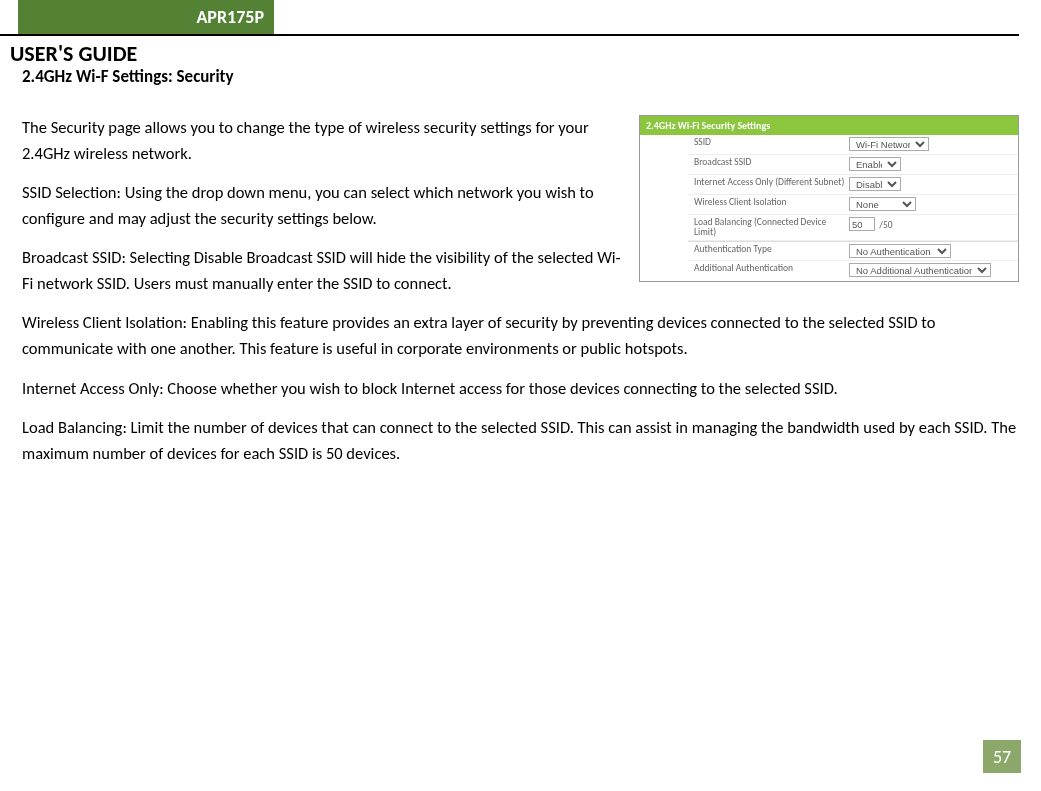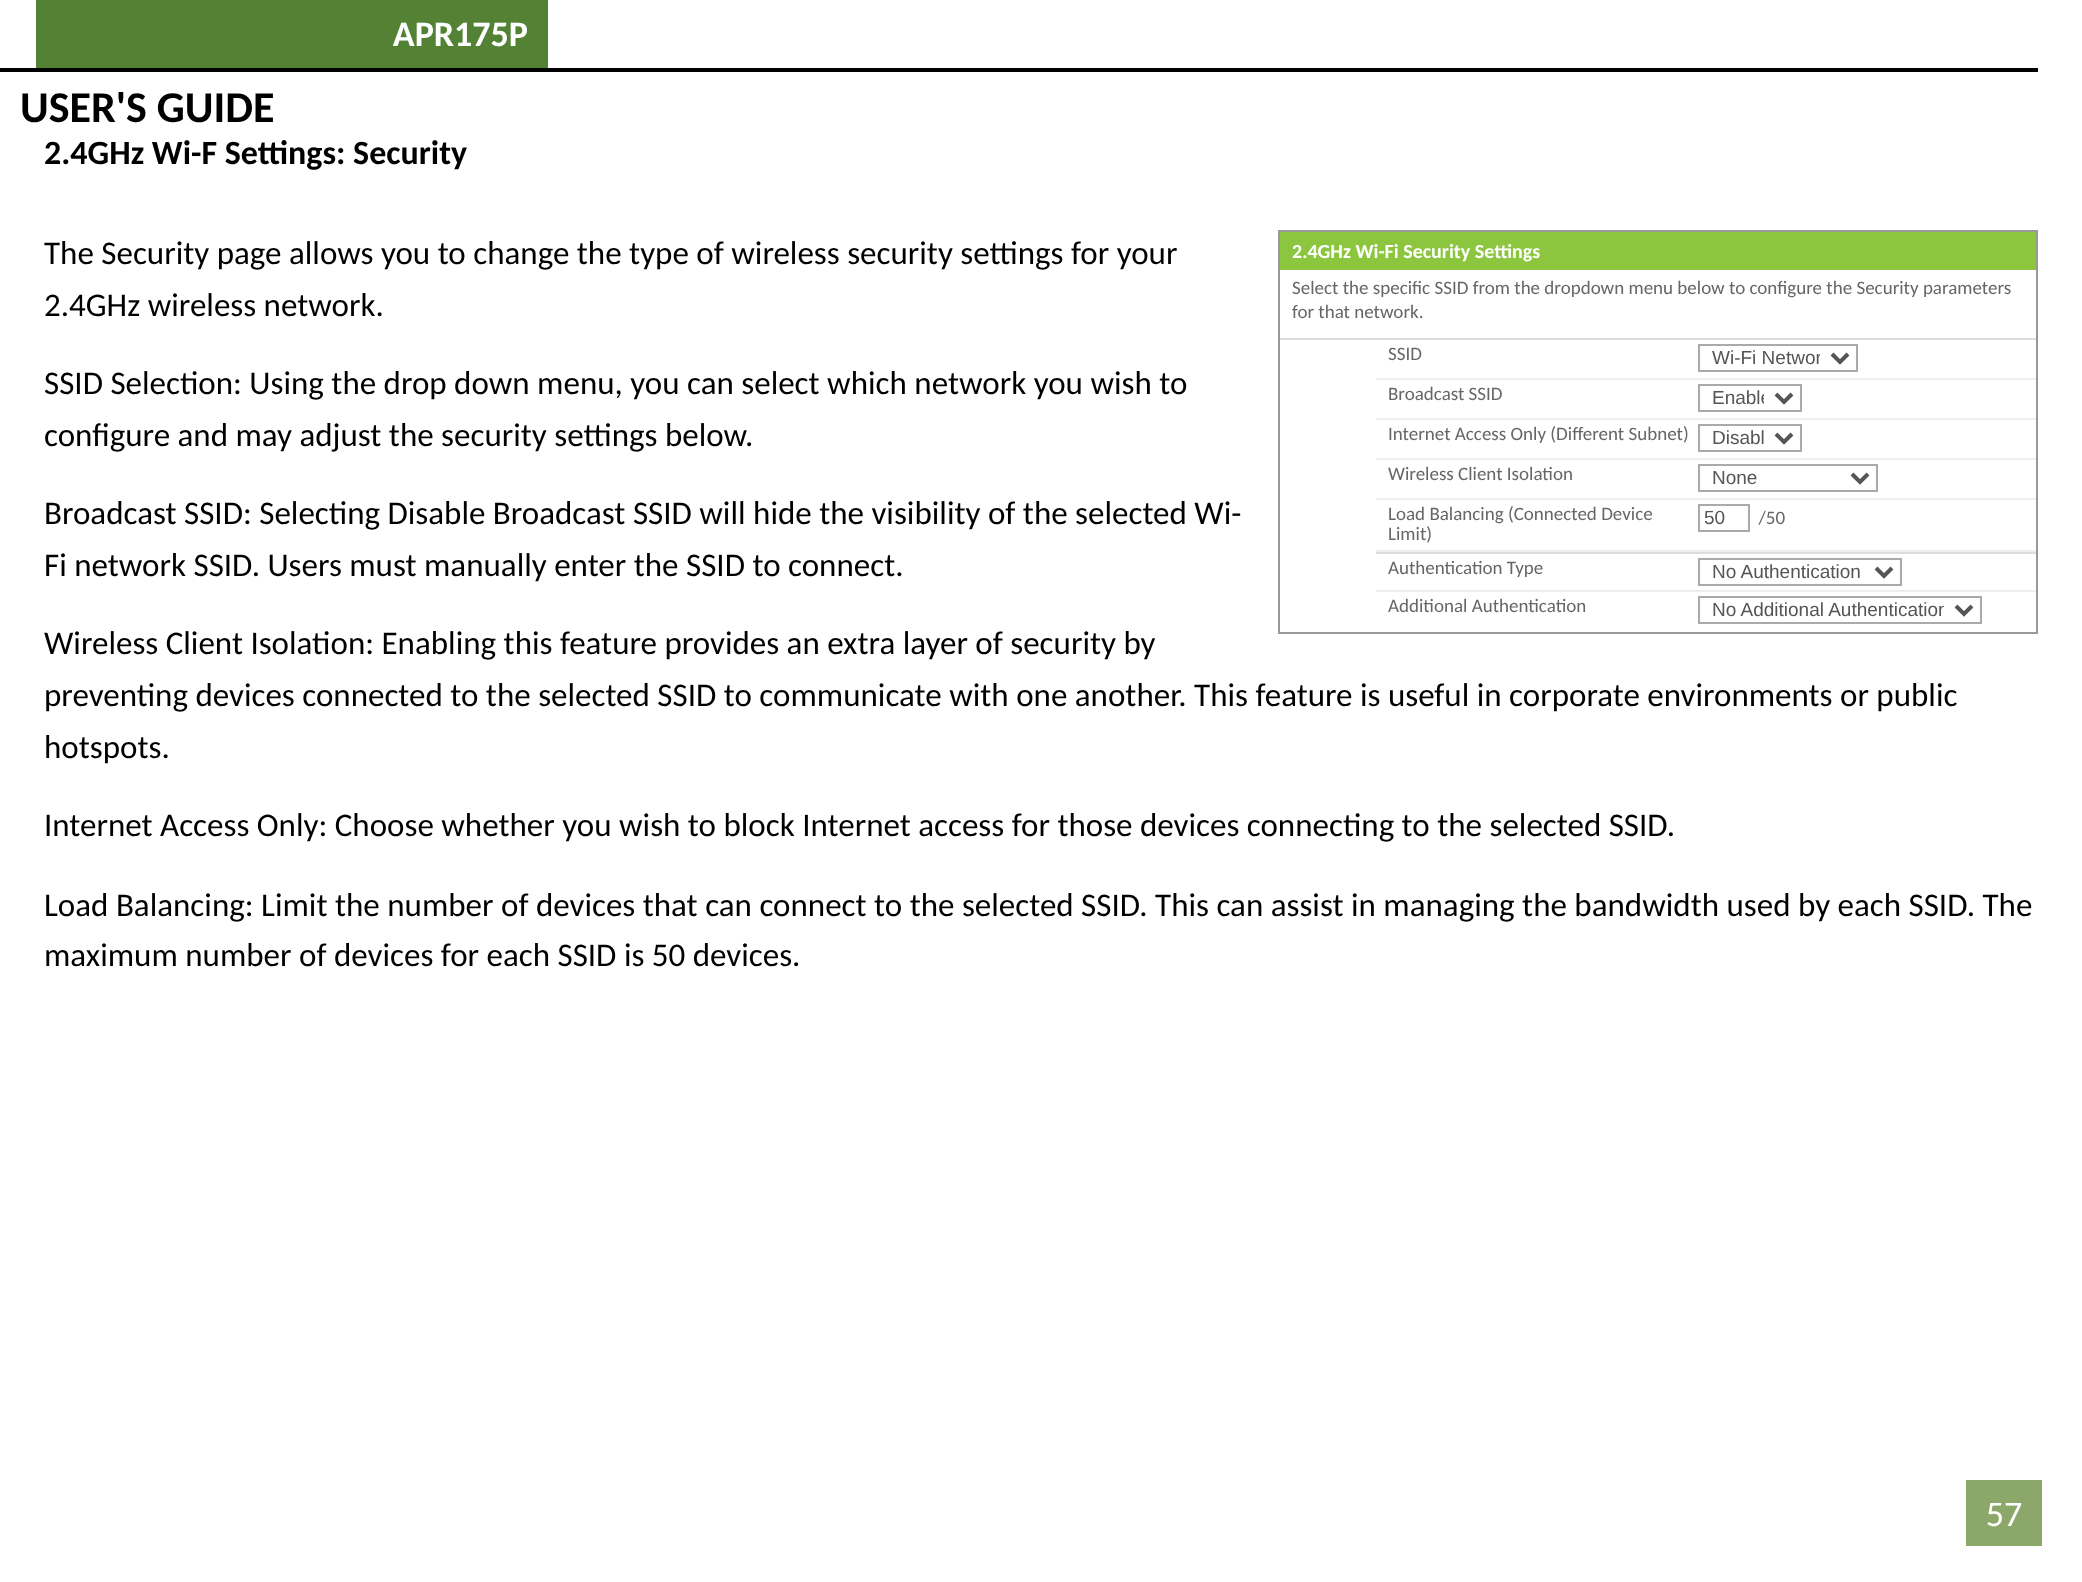--- a/index.html
+++ b/index.html
@@ -90,21 +90,21 @@
       border: 1px solid #aaa;
       background: #fff;
       padding: 0 2px;
       height: 14px;
       color: #555;
     }
     .fb-ctrl .limit-input { width: 26px; }
     .fb-ctrl .limit-suffix { font-size: 9.5px; margin-left: 2px; }
     .fb-ctrl select.w1 { width: 80px; }
     .fb-ctrl select.w2 { width: 52px; }
-    .fb-ctrl select.w3 { width: 90px; }
+    .fb-ctrl select.w3 { width: 67px; }
     .fb-ctrl select.w4 { width: 102px; }
     .fb-ctrl select.w5 { width: 142px; }
     .page-num {
       position: absolute;
       right: 20px;
       bottom: 18px;
       width: 38px;
       height: 33px;
       background: #8ba86a;
       color: #fff;
@@ -122,21 +122,20 @@
   <div class="header-title">USER'S GUIDE</div>
 </div>
 
 <div class="content">
   <div class="section-title">2.4GHz Wi-F Settings: Security</div>
 
   <div class="body-wrap">
 
     <div class="float-box">
       <div class="fb-header">2.4GHz Wi-Fi Security Settings</div>
-      <div class="fb-hint">Select the specific SSID from the dropdown menu below to configure the Security parameters for that network.</div>
 
       <div class="fb-row">
         <div class="fb-label">SSID</div>
         <div class="fb-ctrl"><select class="w1"><option>Wi-Fi Network 1</option></select></div>
       </div>
 
       <div class="fb-row">
         <div class="fb-label">Broadcast SSID</div>
         <div class="fb-ctrl"><select class="w2"><option>Enable</option></select></div>
       </div>

